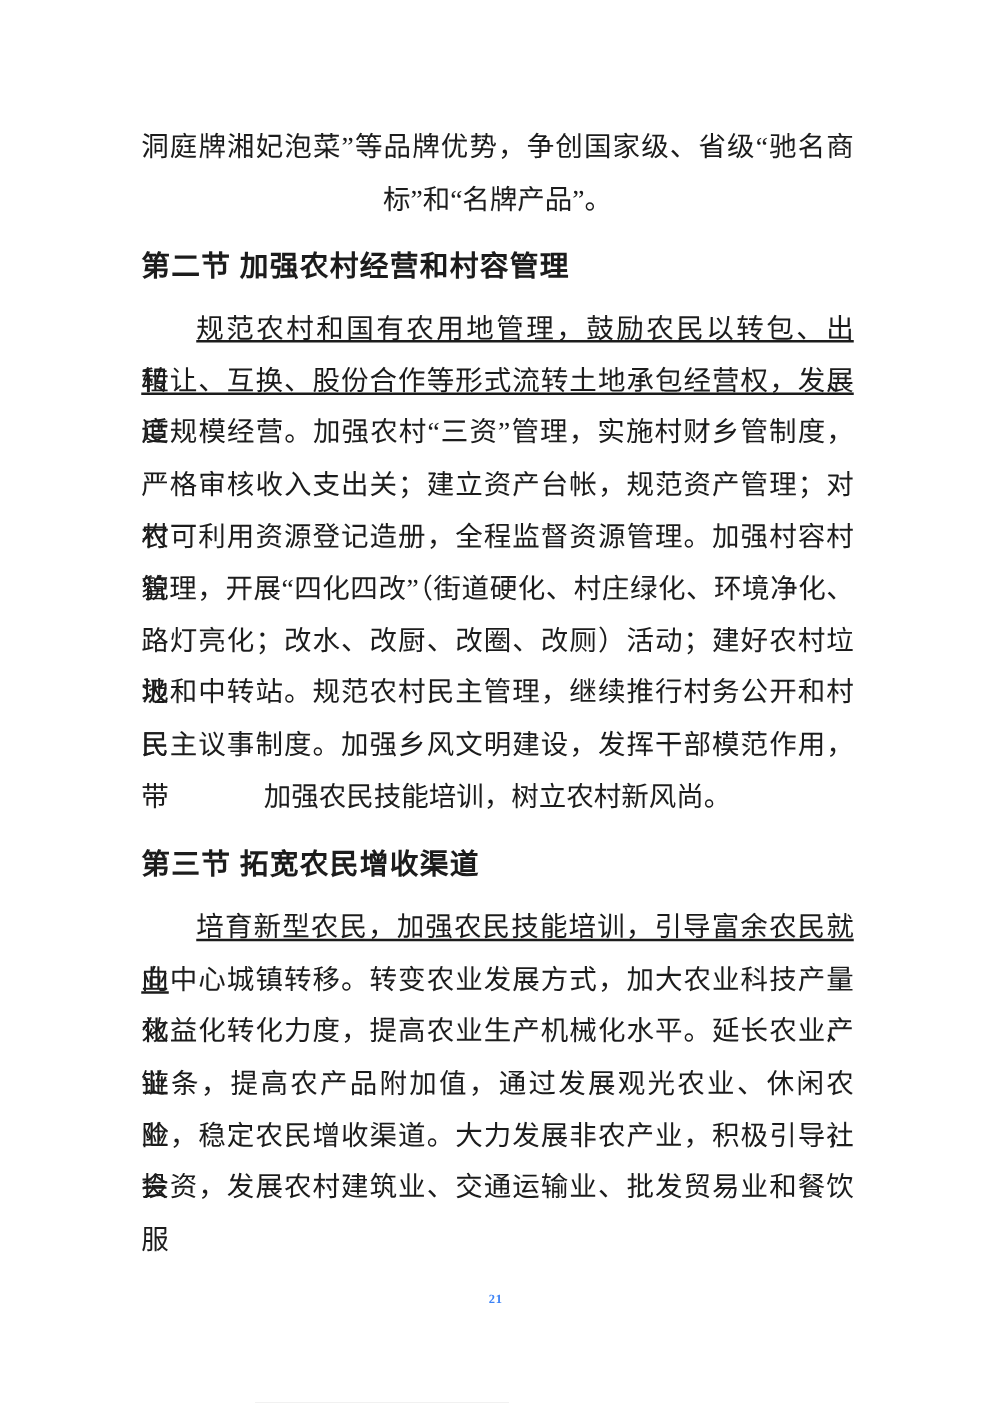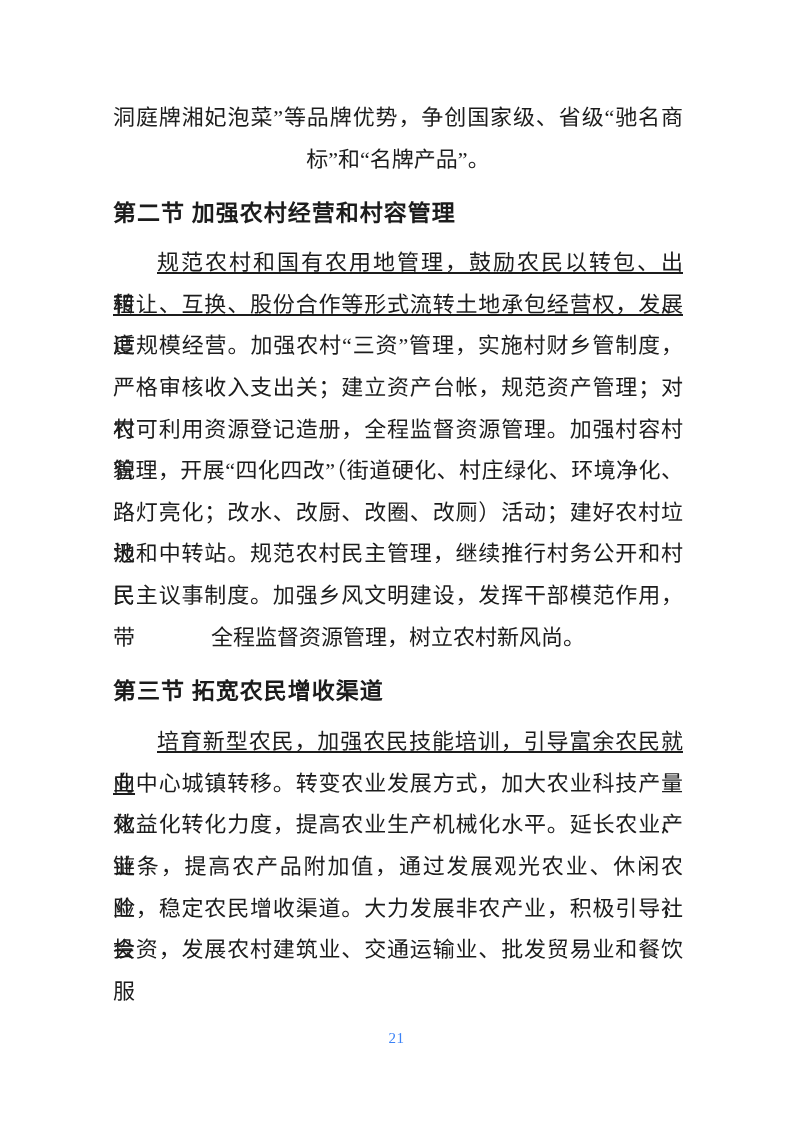--- a/index.html
+++ b/index.html
@@ -50,23 +50,24 @@
   .heading1 { margin: 13px 0 7px 0; }
   .heading2 { margin: 13px 0 8px 0; }
   .footer {
     position: absolute;
     left: 0;
     right: 0;
     bottom: 75px;
     text-align: center;
   }
   .page-number {
-    font-size: 15px;
+    font-size: 10px;
     color: #3b82f6;
     letter-spacing: 0.5px;
+    font-weight: bold;
   }
 </style>
 </head>
 <body>
 
 <div class="page">
 
   <div class="para">
     <div class="line j">洞庭牌湘妃泡菜”等品牌优势，争创国家级、省级“驰名商</div>
     <div class="line">标”和“名牌产品”。</div>
@@ -77,21 +78,21 @@
   <div class="para">
     <div class="line j indent">规范农村和国有农用地管理，鼓励农民以转包、出租、</div>
     <div class="line j">转让、互换、股份合作等形式流转土地承包经营权，发展适</div>
     <div class="line j">度规模经营。加强农村“三资”管理，实施村财乡管制度，</div>
     <div class="line j">严格审核收入支出关；建立资产台帐，规范资产管理；对农</div>
     <div class="line j">村可利用资源登记造册，全程监督资源管理。加强村容村貌</div>
     <div class="line j">管理，开展“四化四改”（街道硬化、村庄绿化、环境净化、</div>
     <div class="line j">路灯亮化；改水、改厨、改圈、改厕）活动；建好农村垃圾</div>
     <div class="line j">池和中转站。规范农村民主管理，继续推行村务公开和村民</div>
     <div class="line j">民主议事制度。加强乡风文明建设，发挥干部模范作用，带</div>
-    <div class="line">全程监督资源管理，树立农村新风尚。</div>
+    <div class="line">加强农民技能培训，树立农村新风尚。</div>
   </div>
 
   <div class="heading heading2">第三节 拓宽农民增收渠道</div>
 
   <div class="para">
     <div class="line j indent">培育新型农民，加强农民技能培训，引导富余农民就业</div>
     <div class="line j">向中心城镇转移。转变农业发展方式，加大农业科技产量化、</div>
     <div class="line j">效益化转化力度，提高农业生产机械化水平。延长农业产业</div>
     <div class="line j">链条，提高农产品附加值，通过发展观光农业、休闲农业，</div>
     <div class="line j">险，稳定农民增收渠道。大力发展非农产业，积极引导社会</div>

